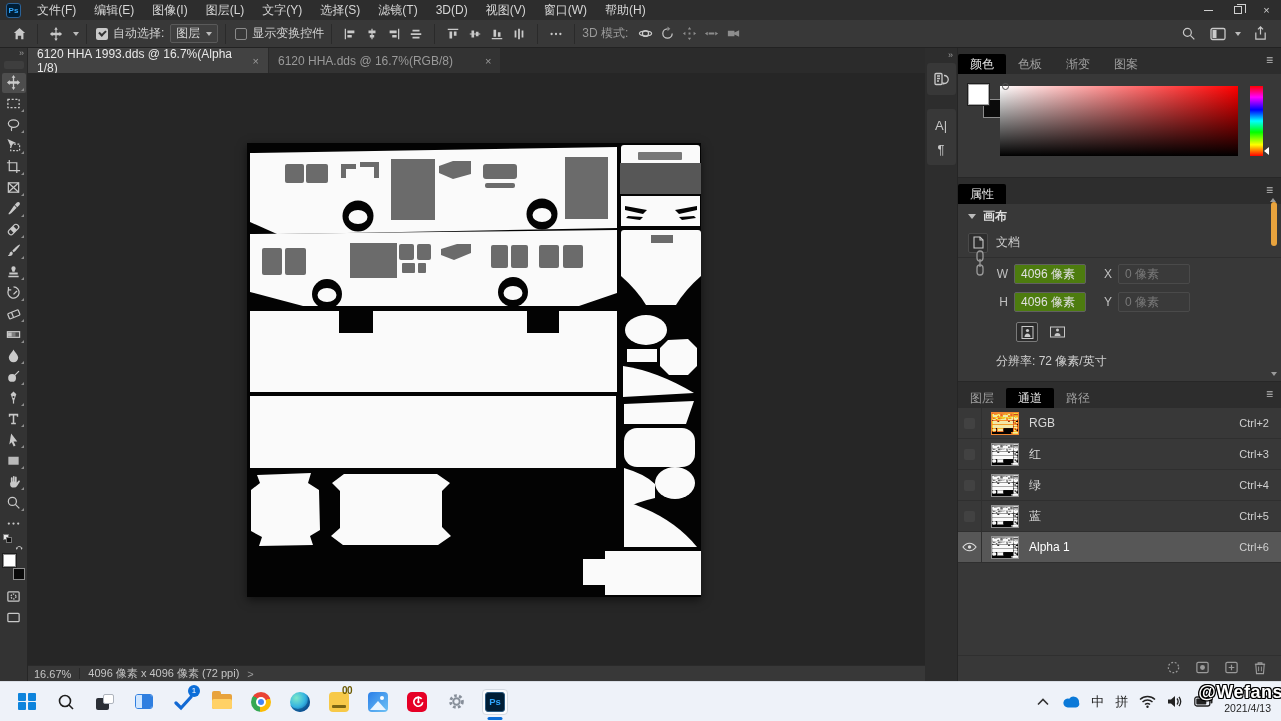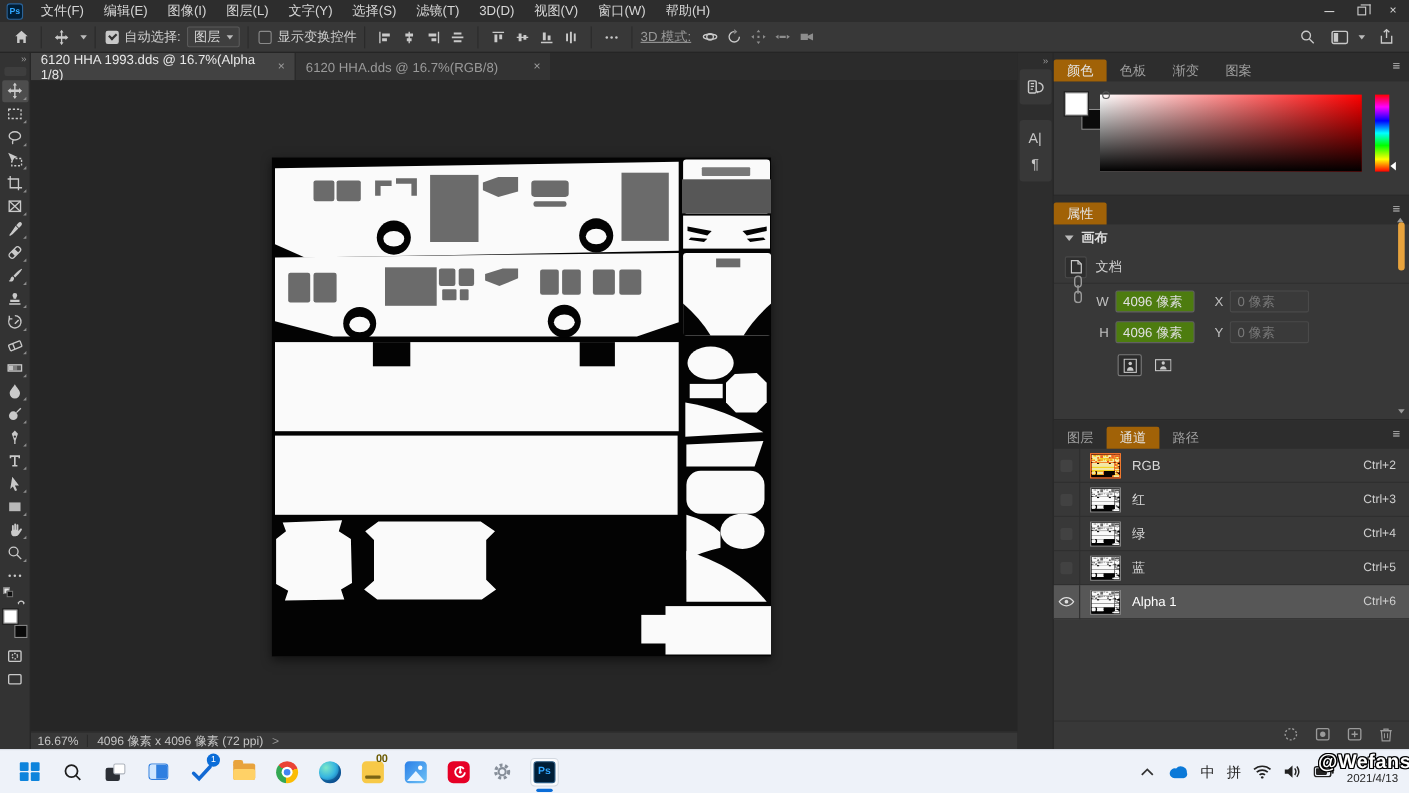--- a/index.html
+++ b/index.html
@@ -25,21 +25,21 @@
   .ob-sep { width:1px; height:20px; background:#2a2a2a; margin:0 7px; flex:none; }
   .ob-ic { width:22px; height:22px; display:flex; align-items:center; justify-content:center; flex:none; }
   .ob-ic svg { display:block; }
   .chk { width:12px; height:12px; border-radius:2px; margin:0 5px 0 2px; flex:none; }
   .chk.on { background:#c9c9c9; position:relative; }
   .chk.on:before { content:""; position:absolute; left:2.5px; top:2px; width:5px; height:3px; border-left:2px solid #333; border-bottom:2px solid #333; transform:rotate(-45deg); }
   .chk.off { border:1px solid #8a8a8a; background:transparent; }
   .ob-select { height:19px; background:#3f3f3f; border:1px solid #5a5a5a; border-radius:2px;
     display:flex; align-items:center; padding:0 5px; margin-left:6px; color:#d4d4d4; }
   .chev { width:0; height:0; border-left:3.5px solid transparent; border-right:3.5px solid transparent; border-top:4px solid #bbb; margin-left:6px; flex:none; }
-  .dim { color:#9a9a9a;text-decoration:underline; }
+  .dim { color:#9a9a9a; }
   #ob-right { margin-left:auto; display:flex; align-items:center; padding-right:10px; }
 
   
   #toolbar { position:absolute; left:0; top:48px; width:28px; height:633px; background:#333333;
     border-right:1px solid #262626; display:flex; flex-direction:column; align-items:center; z-index:4; }
   #toolbar .grab { width:20px; height:8px; border-radius:2px; background:#3e3e3e; margin:4px 0 3px; }
   #toolbar .dchev { color:#9a9a9a; font-size:9px; line-height:8px; align-self:flex-end; margin:1px 3px 0 0; }
   .tool { width:24px; height:20px; display:flex; align-items:center; justify-content:center; position:relative; margin:0.5px 0; border-radius:2px; }
   .tool svg { display:block; }
   .tool.sel { background:#4d4d4d; }
@@ -74,21 +74,21 @@
   #dockstrip { position:absolute; left:925px; top:48px; width:33px; height:633px; background:#2d2d2d; border-right:1px solid #252525; }
   .dock-block { width:29px; margin:0 auto; background:#383838; border-radius:3px; display:flex; flex-direction:column; align-items:center; padding:4px 0; }
   .dock-block + .dock-block { margin-top:14px; }
   .dock-btn { width:24px; height:24px; display:flex; align-items:center; justify-content:center; color:#c8c8c8; font-size:13px; }
   #dockstrip .dchev { color:#9a9a9a; font-size:9px; text-align:right; padding:2px 4px 3px 0; }
 
   
   #panels { position:absolute; left:958px; top:48px; width:323px; height:633px; background:#383838; }
   .ptabs { height:26px; background:#2d2d2d; display:flex; align-items:flex-end; padding-left:0; position:relative; }
   .ptab { height:20px; padding:0 12px; font-size:12px; display:flex; align-items:center; color:#9f9f9f; }
-  .ptab.on { background:#a16207; color:#e4e4e4; border-radius:2px 2px 0 0;font-family:Liberation Serif, serif; }
+  .ptab.on { background:#000000; color:#e4e4e4; border-radius:2px 2px 0 0;font-family:Liberation Serif, serif; }
   .pmenu { position:absolute; right:8px; top:5px; color:#bdbdbd; font-size:12px; }
 
   #colorpanel { position:absolute; left:0; top:0; width:323px; height:130px; border-bottom:1px solid #272727; }
   #cp-swatches { position:absolute; left:10px; top:36px; width:34px; height:34px; }
   #cp-swatches .bgc { position:absolute; right:0; bottom:0; width:19px; height:19px; background:#0b0b0b; border:1px solid #8d8d8d; }
   #cp-swatches .fgc { position:absolute; left:0; top:0; width:21px; height:21px; background:#fff; border:1px solid #a8a8a8; outline:1.5px solid #1f1f1f; }
   #cp-grad { position:absolute; left:42px; top:38px; width:238px; height:70px;
     background:linear-gradient(to bottom, rgba(0,0,0,0), #000 100%), linear-gradient(to right, #fff, #f00); }
   #cp-grad .pick { position:absolute; left:2px; top:-3px; width:7px; height:7px; border:1.2px solid #555; border-radius:50%; background:transparent; }
   #cp-hue { position:absolute; left:292px; top:38px; width:13px; height:70px;
@@ -676,20 +676,23 @@
             </svg>
         </span>
         <span class="orient">
           <svg width="15" height="12" viewBox="0 0 15 12">
               <rect x="0.5" y="1" width="14" height="10" fill="none" stroke="#c9c9c9"></rect>
               <circle cx="7.5" cy="4" r="1.5" fill="#c9c9c9"></circle>
               <path d="M4.5 10c0-1.8 1.2-3 3-3s3 1.2 3 3z" fill="#c9c9c9"></path>
             </svg>
         </span>
       </div>
+      <div class="pp-row" style="padding-left:38px; height:26px; margin-top:2px">
+        <span>分辨率: 72 像素/英寸</span>
+      </div>
       <div id="pp-scroll">
         <span class="tri up"></span>
         <span class="thumb"></span>
         <span class="tri dn"></span>
       </div>
     </section>
 
     <section id="chanpanel">
       <div class="ptabs">
         <div class="ptab">图层</div>

